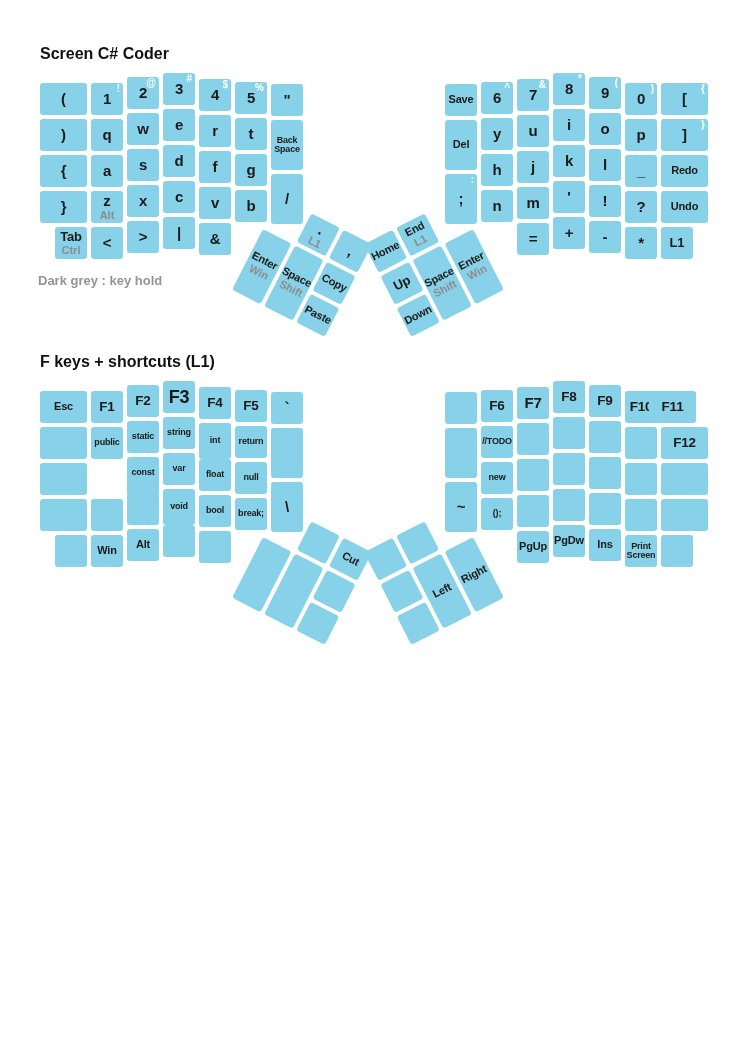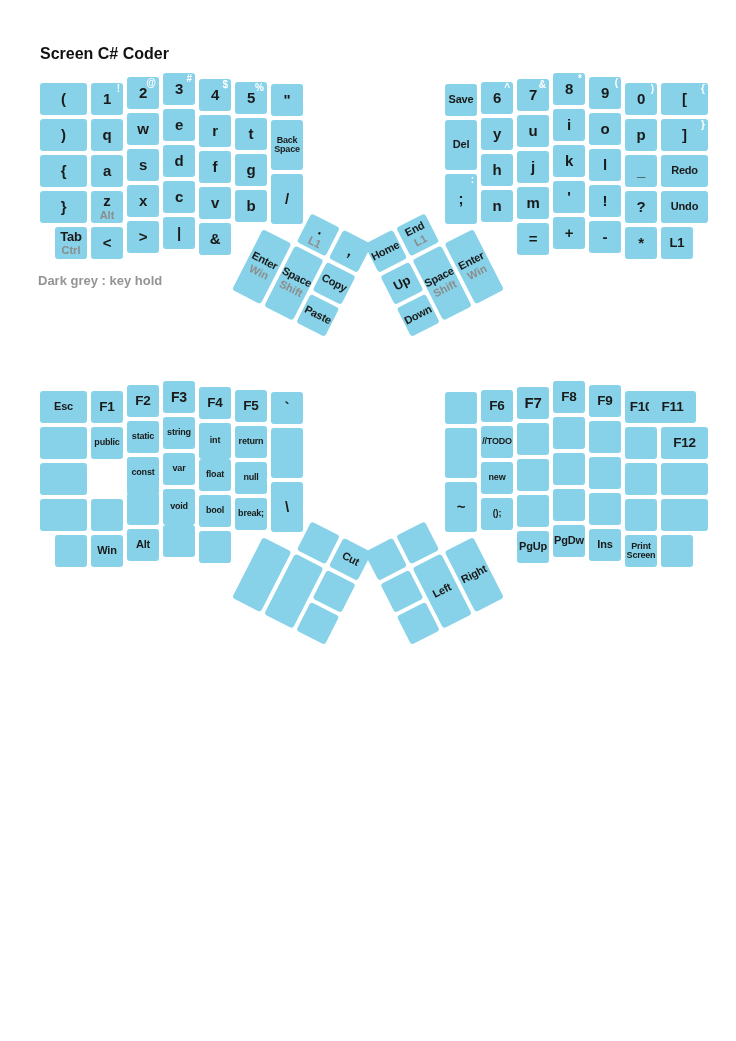--- a/index.html
+++ b/index.html
@@ -33,20 +33,21 @@
     position:absolute;top:1px;right:3px;color:#ffffff;font-weight:bold;
     font-size:10px;line-height:1;
   }
 </style>
 </head>
 <body>
 
 <div id="page">
   <div class="page-title" style="left:40px;top:45px;">Screen C# Coder</div>
   <div class="legend-note" style="left:38px;top:273px;">Dark grey : key hold</div>
+  <div class="page-title" style="left:40px;top:353px;">F keys + shortcuts (L1)</div>
 
   <div id="layers-root">
       <div class="block" style="left: 40px; top: 73px;">
         <div class="key" style="left: 0px; top: 10px; width: 47px; height: 32px;">
           <span class="tap" style="font-size: 15px;">(</span>
         </div>
         <div class="key" style="left: 0px; top: 46px; width: 47px; height: 32px;">
           <span class="tap" style="font-size: 15px;">)</span>
         </div>
         <div class="key" style="left: 0px; top: 82px; width: 47px; height: 32px;">
@@ -340,21 +341,21 @@
         <div class="key" style="left: 87px; top: 76px; width: 32px; height: 32px;">
           <span class="tap" style="font-size: 9px;">const</span>
         </div>
         <div class="key" style="left: 87px; top: 112px; width: 32px; height: 32px;">
           <span class="tap" style="font-size: 13px;"></span>
         </div>
         <div class="key" style="left: 87px; top: 148px; width: 32px; height: 32px;">
           <span class="tap" style="font-size: 11px;">Alt</span>
         </div>
         <div class="key" style="left: 123px; top: 0px; width: 32px; height: 32px;">
-          <span class="tap" style="font-size: 14px;">F3</span>
+          <span class="tap" style="font-size: 18px;">F3</span>
         </div>
         <div class="key" style="left: 123px; top: 36px; width: 32px; height: 32px;">
           <span class="tap" style="font-size: 9px;">string</span>
         </div>
         <div class="key" style="left: 123px; top: 72px; width: 32px; height: 32px;">
           <span class="tap" style="font-size: 9px;">var</span>
         </div>
         <div class="key" style="left: 123px; top: 108px; width: 32px; height: 36px;">
           <span class="tap" style="font-size: 9px;">void</span>
         </div>

